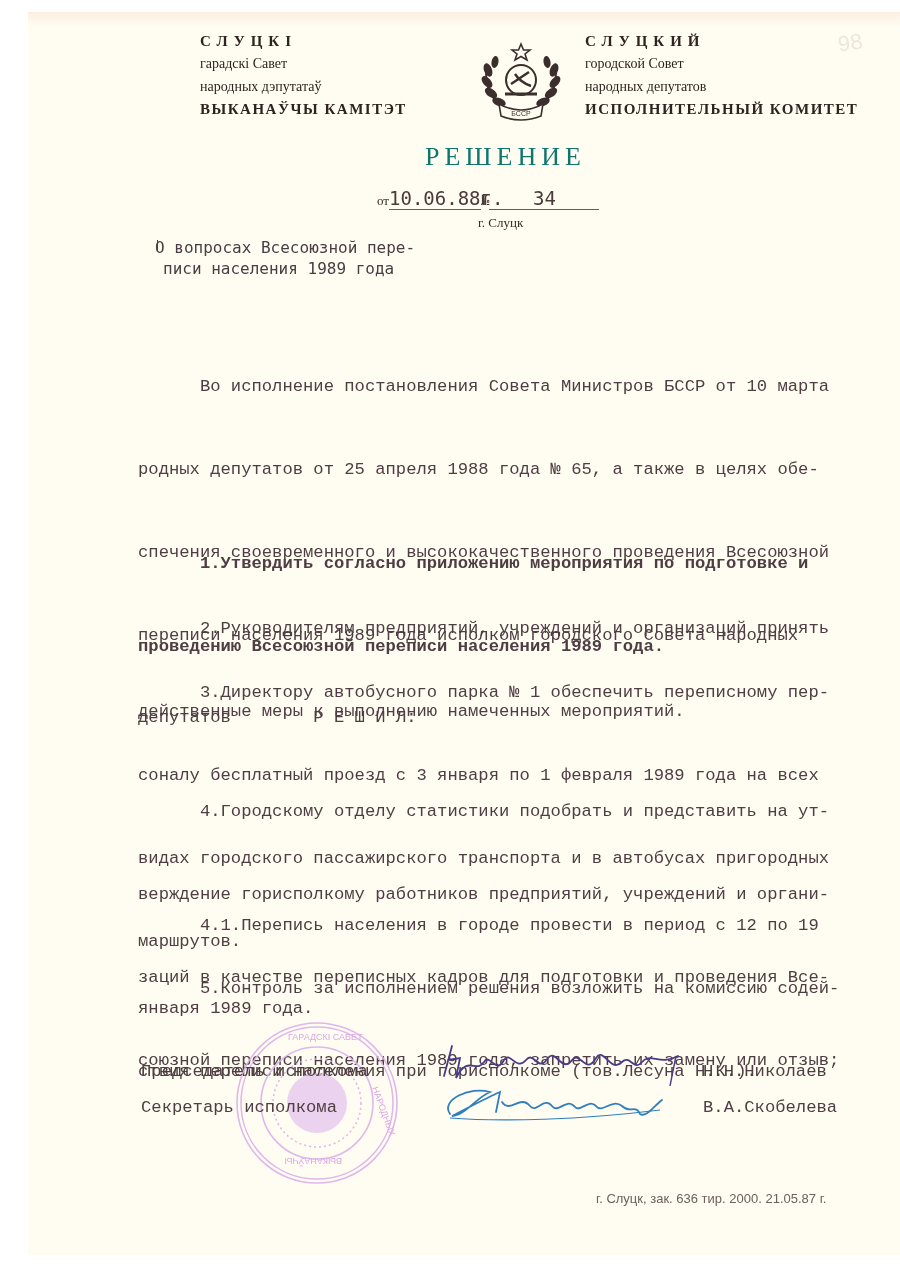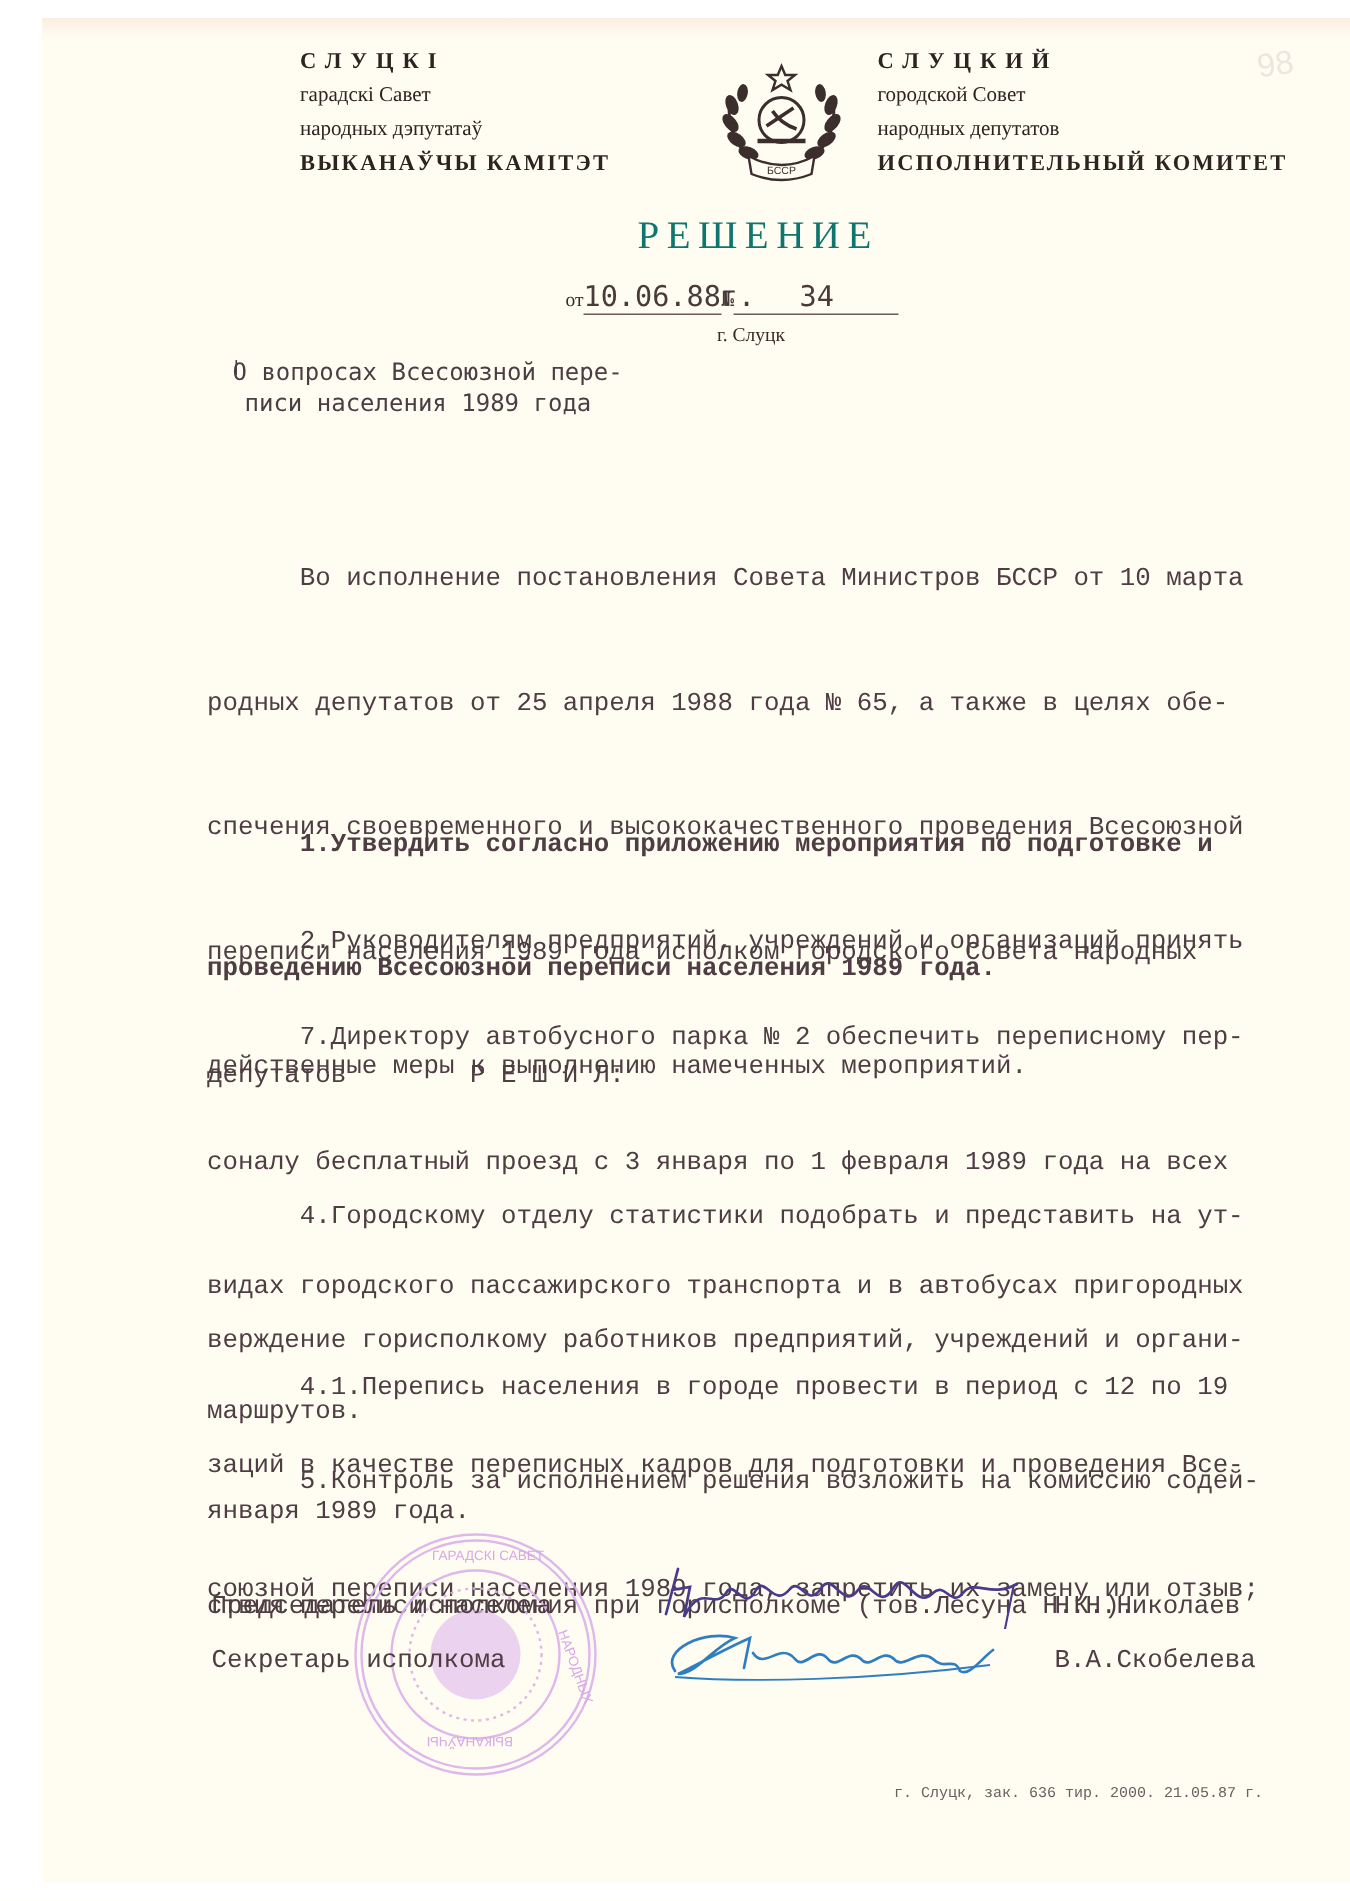--- a/index.html
+++ b/index.html
@@ -60,22 +60,22 @@
     white-space: pre;
   }
   .subject {
     font-family: "DejaVu Sans Mono", monospace;
     color: #4a3d44;
     font-size: 16px;
     line-height: 21px;
     white-space: pre;
   }
   .footer-print {
-    font-family: Liberation Mono, monospace;
-    font-size: 10px; color: #6a6060;
+    font-family: Liberation Sans, sans-serif;
+    font-size: 13px; color: #6a6060;
   }
   .stamp {
     position: absolute;
     left: 232px; top: 1018px;
     width: 170px; height: 170px;
   }
   .sig { position: absolute; }
 </style>
 </head>
 <body>
@@ -156,21 +156,21 @@
   <div>      1.Утвердить согласно приложению мероприятия по подготовке и</div>
   <div>проведению Всесоюзной переписи населения 1989 года.</div>
 </div>
 
 <div class="abs typewriter" style="left:138px; top:560px;">
   <div>      2.Руководителям предприятий, учреждений и организаций принять</div>
   <div>действенные меры к выполнению намеченных мероприятий.</div>
 </div>
 
 <div class="abs typewriter" style="left:138px; top:624px;">
-  <div>      7.Директору автобусного парка № 2 обеспечить переписному пер-</div>
+  <div>      3.Директору автобусного парка № 1 обеспечить переписному пер-</div>
   <div>соналу бесплатный проезд с 3 января по 1 февраля 1989 года на всех</div>
   <div>видах городского пассажирского транспорта и в автобусах пригородных</div>
   <div>маршрутов.</div>
 </div>
 
 <div class="abs typewriter" style="left:138px; top:743px;">
   <div>      4.Городскому отделу статистики подобрать и представить на ут-</div>
   <div>верждение горисполкому работников предприятий, учреждений и органи-</div>
   <div>заций в качестве переписных кадров для подготовки и проведения Все-</div>
   <div>союзной переписи населения 1989 года, запретить их замену или отзыв;</div>

